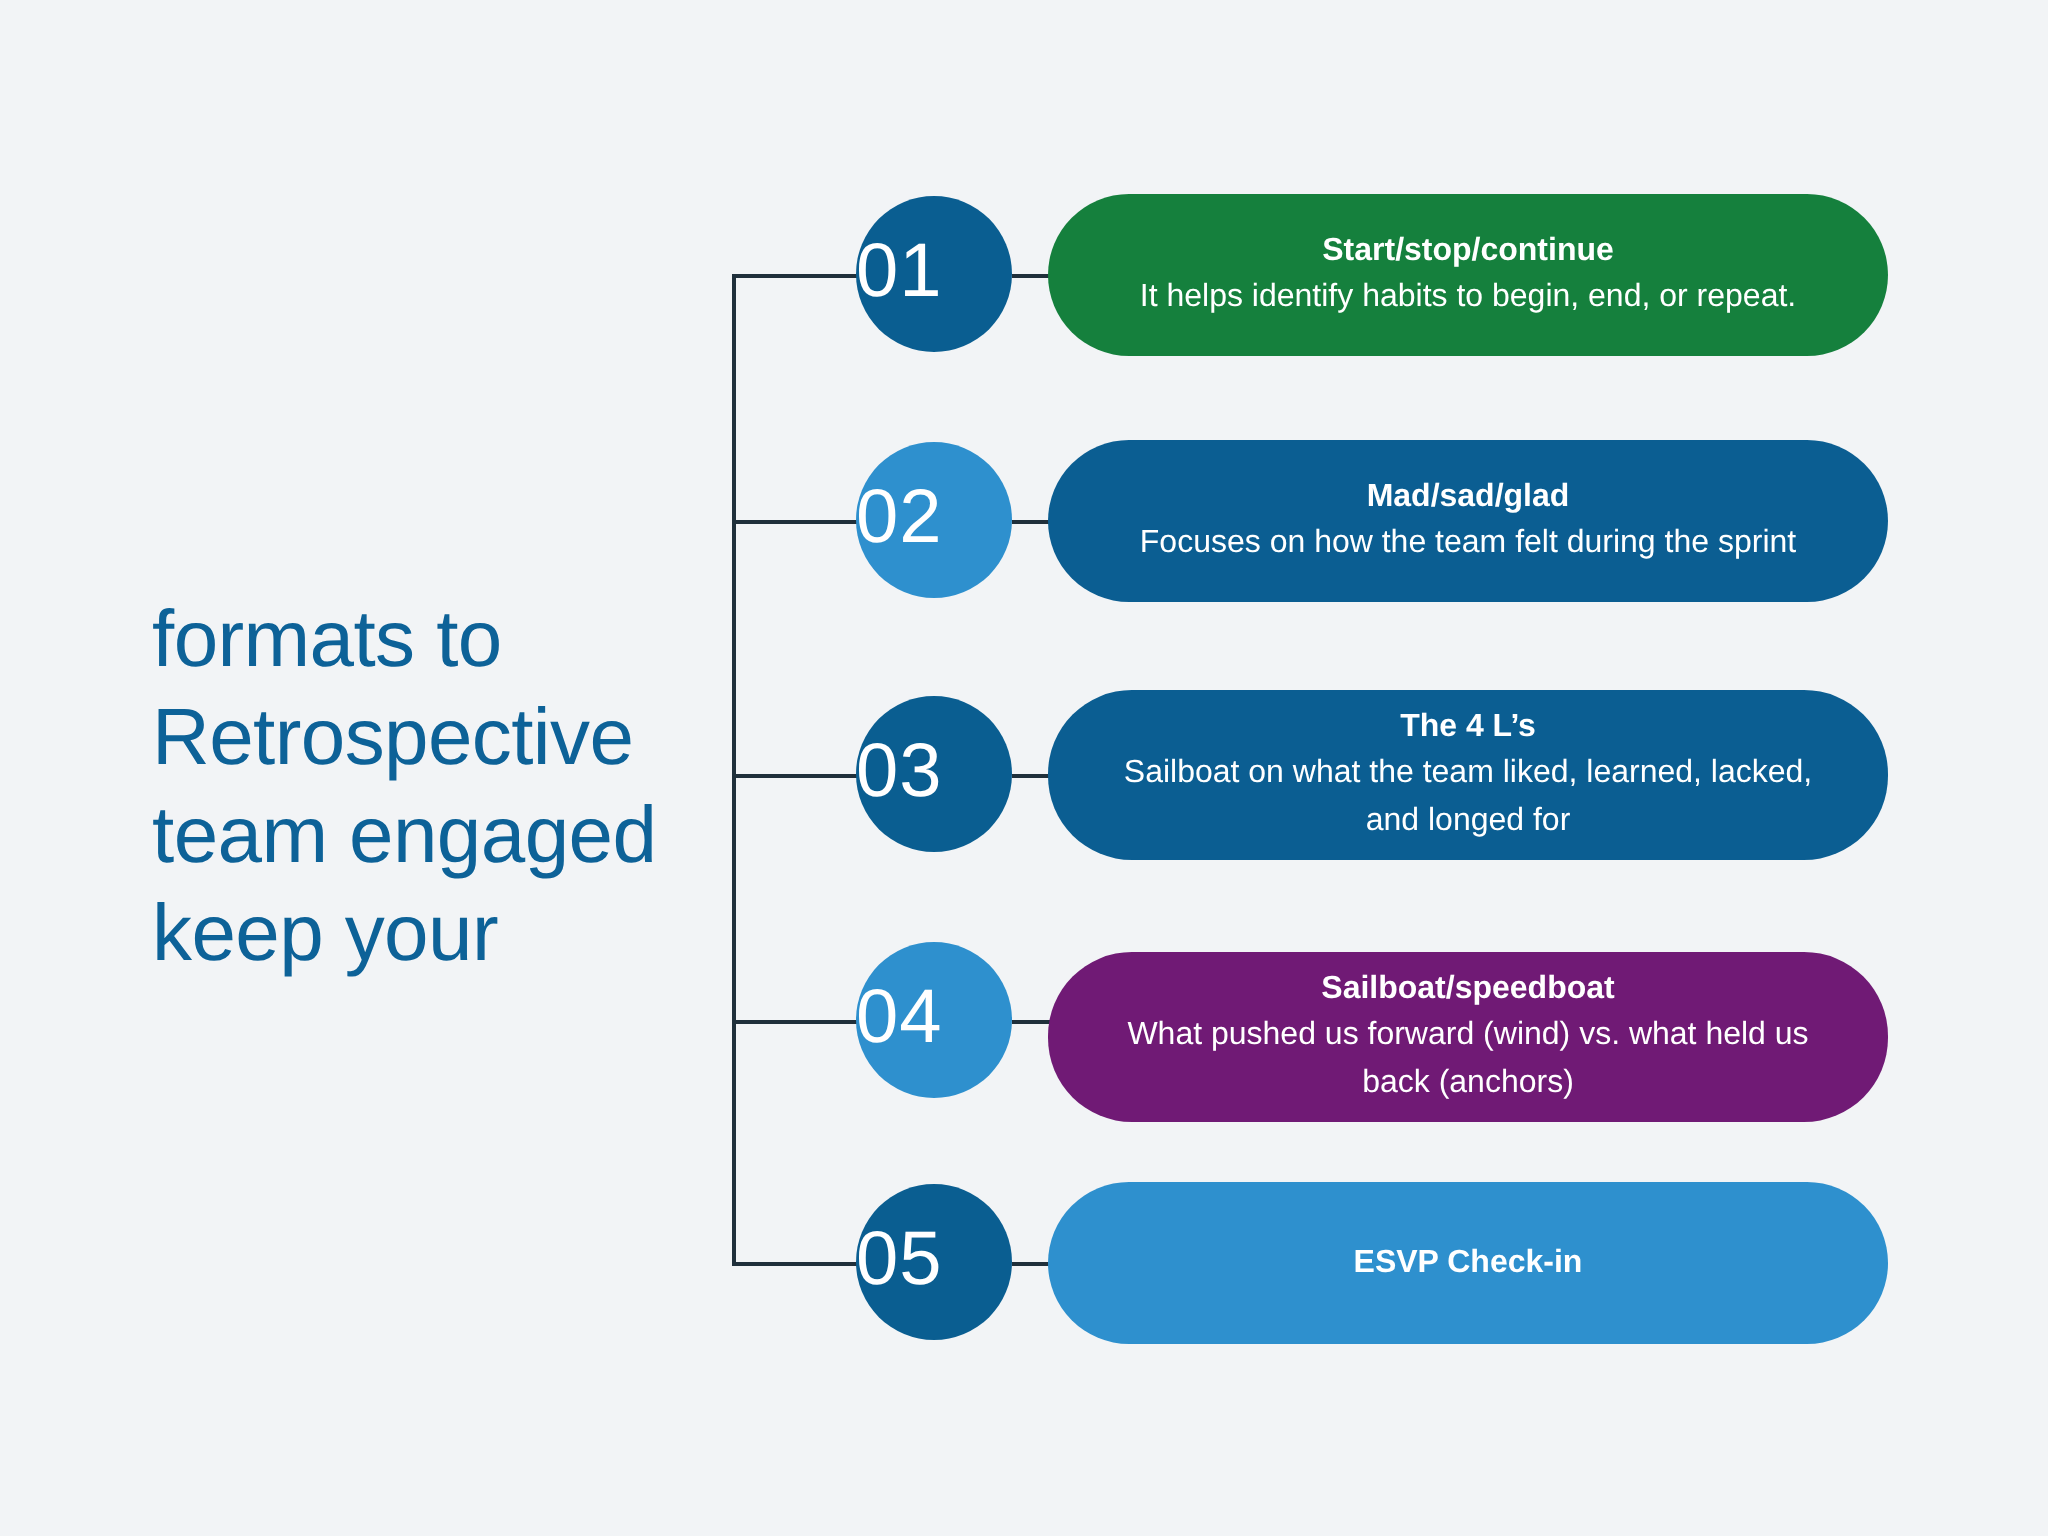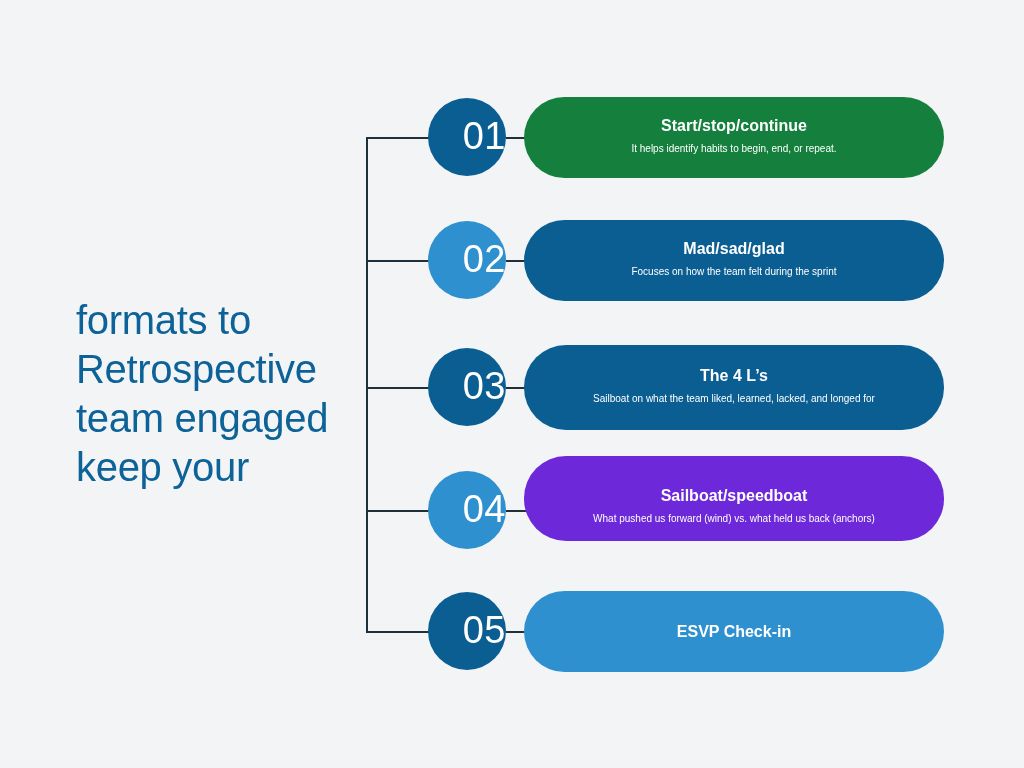--- a/index.html
+++ b/index.html
@@ -59,21 +59,21 @@
     width: 1024px;
   }
   .circle {
     position: absolute;
     left: 428px;
     width: 78px;
     height: 78px;
     border-radius: 50%;
     display: flex;
     align-items: center;
-    justify-content: flex-end;
+    justify-content: flex-start;
     box-sizing: border-box;
   }
   .circle .num {
     color: #ffffff;
     font-size: 38px;
     line-height: 38px;
     font-weight: 400;
     letter-spacing: 0.5px;
     transform: translateY(-1px);
   }
@@ -91,21 +91,21 @@
     text-align: center;
   }
   .pill .pill-title {
     color: #ffffff;
     font-size: 16px;
     line-height: 22px;
     font-weight: 700;
   }
   .pill .pill-desc {
     color: #ffffff;
-    font-size: 10px;
+    font-size: 16px;
     line-height: 24px;
     font-weight: 400;
   }
 </style>
 </head>
 <body>
 
 <div id="stage">
 
   <div id="title-block">
@@ -154,21 +154,21 @@
     <div class="pill" style="top:345px; height:85px; background:#0b5e92;">
       <div class="pill-title">The 4 L’s</div>
       <div class="pill-desc">Sailboat on what the team liked, learned, lacked, and longed for</div>
     </div>
   </div>
 
   <div class="item">
     <div class="circle" style="top:471px; background:#2e90ce;">
       <span class="num">04</span>
     </div>
-    <div class="pill" style="top:456px; height:85px; background:#6d28d9;justify-content:flex-end;">
+    <div class="pill" style="top:476px; height:85px; background:#701a75;">
       <div class="pill-title">Sailboat/speedboat</div>
       <div class="pill-desc">What pushed us forward (wind) vs. what held us back (anchors)</div>
     </div>
   </div>
 
   <div class="item">
     <div class="circle" style="top:592px; background:#0a5e91;">
       <span class="num">05</span>
     </div>
     <div class="pill" style="top:591px; height:81px; background:#2e90ce;">

